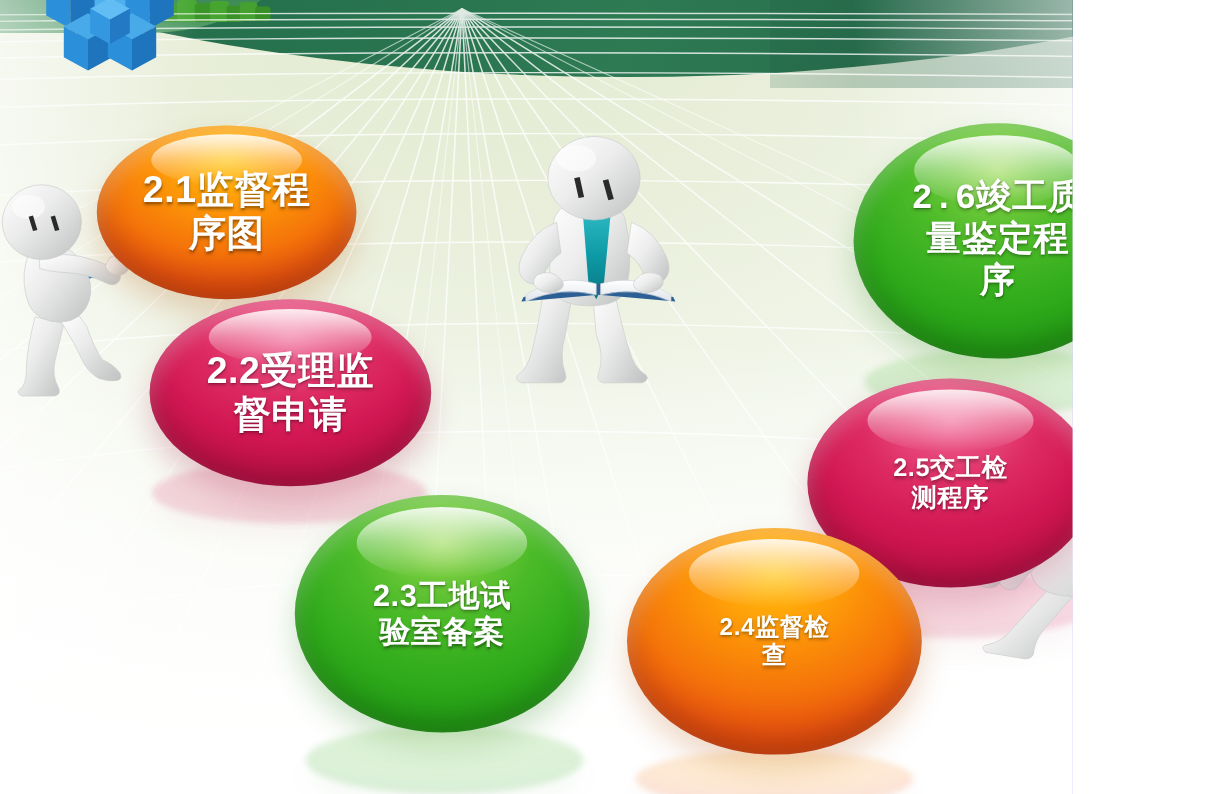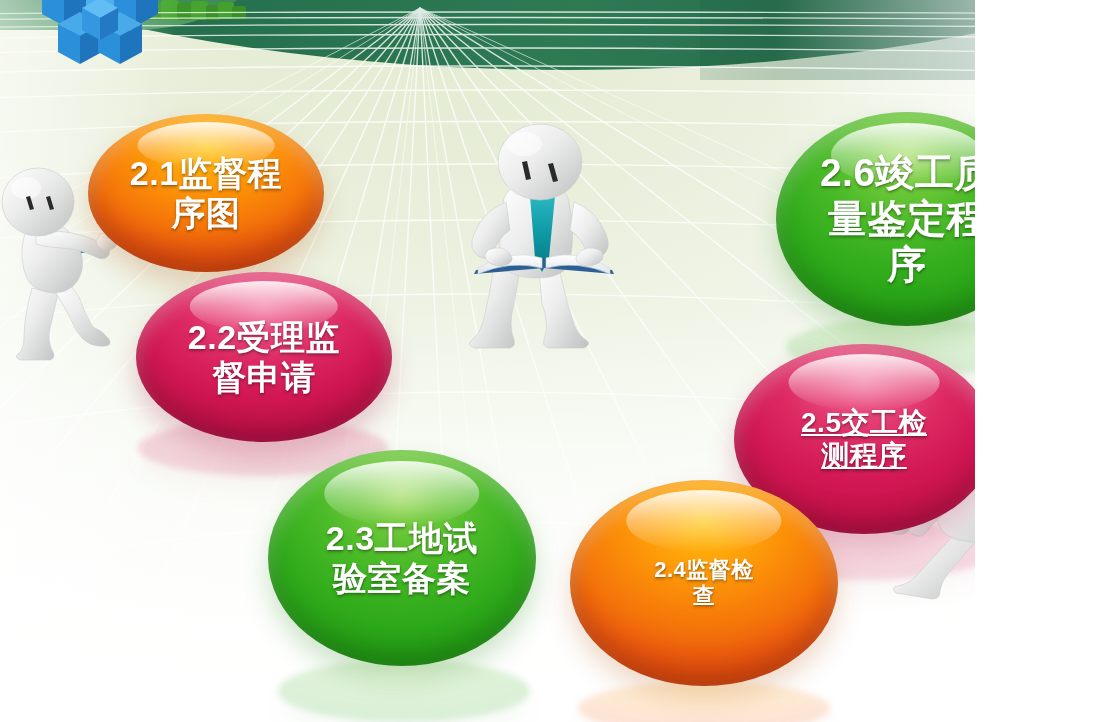--- a/index.html
+++ b/index.html
@@ -426,39 +426,39 @@
   <div class="bubble b-crimson" style="left:136px; top:272px; width:256px; height:170px; z-index:8;text-align:center;">
     <span class="rim"></span>
     <span class="gloss"></span>
     <span class="label" style="font-size:34px;">2.2受理监
 督申请</span>
   </div>
 
   <div class="bubble b-green" style="left:268px; top:450px; width:268px; height:216px; z-index:8;">
     <span class="rim"></span>
     <span class="gloss"></span>
-    <span class="label" style="font-size:34px;">2.3工地试
+    <span class="label" style="font-size:28px;">2.3工地试
 验室备案</span>
   </div>
 
   <div class="bubble b-orange" style="left:570px; top:480px; width:268px; height:206px; z-index:9;">
     <span class="rim"></span>
     <span class="gloss"></span>
     <span class="label" style="font-size:22px;">2.4监督检
 查</span>
   </div>
 
   <div class="bubble b-crimson" style="left:734px; top:344px; width:260px; height:190px; z-index:8;">
     <span class="rim"></span>
     <span class="gloss"></span>
-    <span class="label" style="font-size:28px;text-decoration:underline;">2.5交工检
+    <span class="label" style="font-size:23px;">2.5交工检
 测程序</span>
   </div>
 
   <div class="bubble b-green" style="left:776px; top:112px; width:262px; height:214px; z-index:8;">
     <span class="rim"></span>
     <span class="gloss"></span>
-    <span class="label" style="font-size:39px;">2.6竣工质
+    <span class="label" style="font-size:32px;font-family:Liberation Mono, monospace;">2.6竣工质
 量鉴定程
 序</span>
   </div>
 
 </div>
 
 </body></html>

